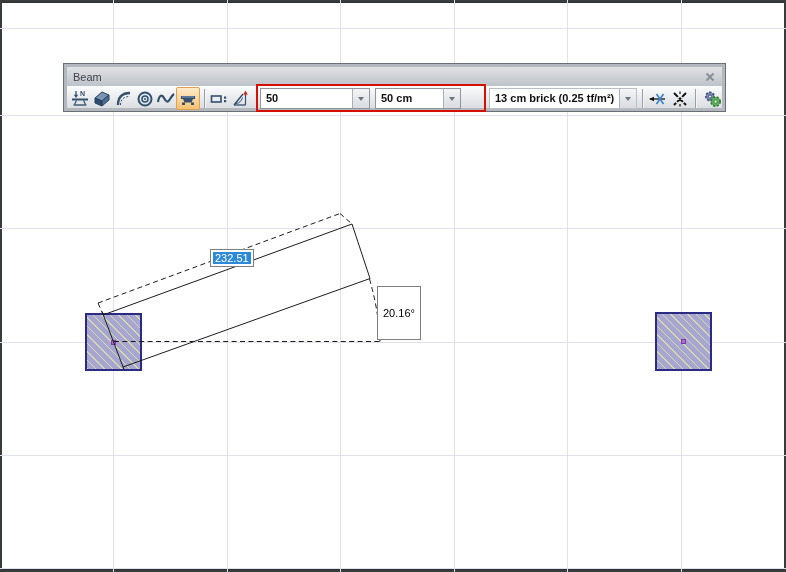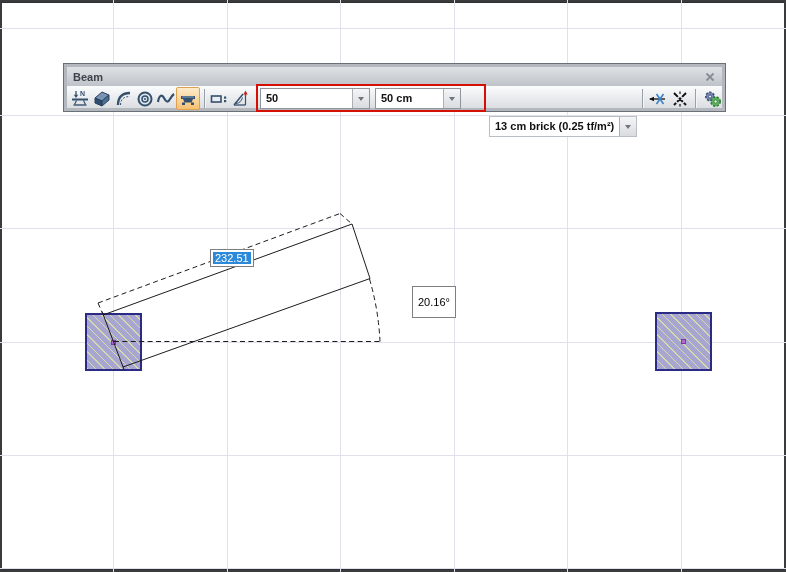--- a/index.html
+++ b/index.html
@@ -26,34 +26,34 @@
   }
   #beam-layer { z-index:3; }
   #grid-layer { z-index:1; }
 
   
   .dim-box {
     position:absolute; z-index:4; background:#ffffff; border:1px solid #7f7f7f;
     font-size:11px; line-height:14px; color:#000; padding:1px 2px; white-space:nowrap;
   }
   .dim-box .sel { background:#2c88d9; color:#fff; padding:0 2px; }
-  #angle-label { padding:8px 5px;margin-left:35px; }
+  #angle-label { padding:19px 5px; }
 
   
   .toolbar {
     position:absolute; left:63px; top:63px; width:663px; height:49px; z-index:5;
     box-sizing:border-box; background:#c9cdd2; border:1px solid #6b7076;
     box-shadow: inset 0 0 0 3px #b3b8be;
   }
   .titlebar {
     position:absolute; left:3px; right:3px; top:3px; height:19px;
     background:linear-gradient(#dfe2e5,#bec3c9);
     display:flex; align-items:center; padding-left:6px; box-sizing:border-box;
   }
-  .titlebar .t { font-size:11px; font-weight:bold; color:#3e434b; }
+  .titlebar .t { font-size:11px; font-weight:normal; color:#3e434b; }
   .close-btn {
     position:absolute; right:5px; top:3px; width:15px; height:14px;
     display:flex; align-items:center; justify-content:center;
   }
   .tools {
     position:absolute; left:3px; right:3px; top:22px; bottom:3px;
     background:linear-gradient(#fbfcfd,#dbdee2);
   }
   .tool {
     position:absolute; top:2px; width:22px; height:22px;
@@ -70,21 +70,21 @@
     position:absolute; top:2px; height:21px; box-sizing:border-box;
     background:#fff; border:1px solid #8f959b; font-size:11px; color:#101010;
   }
   .combo .val { position:absolute; left:5px; top:3px; white-space:nowrap;font-weight:bold; }
   .dd-btn {
     position:absolute; right:0; top:0; bottom:0; width:16px;
     background:linear-gradient(#f4f5f7,#d9dce0); border-left:1px solid #aab0b5;
     display:flex; align-items:center; justify-content:center;
   }
   .dd-arrow { width:0; height:0; border-left:3.5px solid transparent; border-right:3.5px solid transparent; border-top:4.5px solid #6e757e; }
-  .combo.flat { border:1px solid #b9bec4;margin-top:28px; }
+  .combo.flat { border:1px solid #b9bec4; }
   .highlight-red {
     position:absolute; left:189px; top:-2px; width:230px; height:28px;
     border:2px solid #d60f04; box-sizing:border-box; z-index:6; pointer-events:none;
   }
 </style>
 </head>
 <body>
 
 <div class="window">
 

